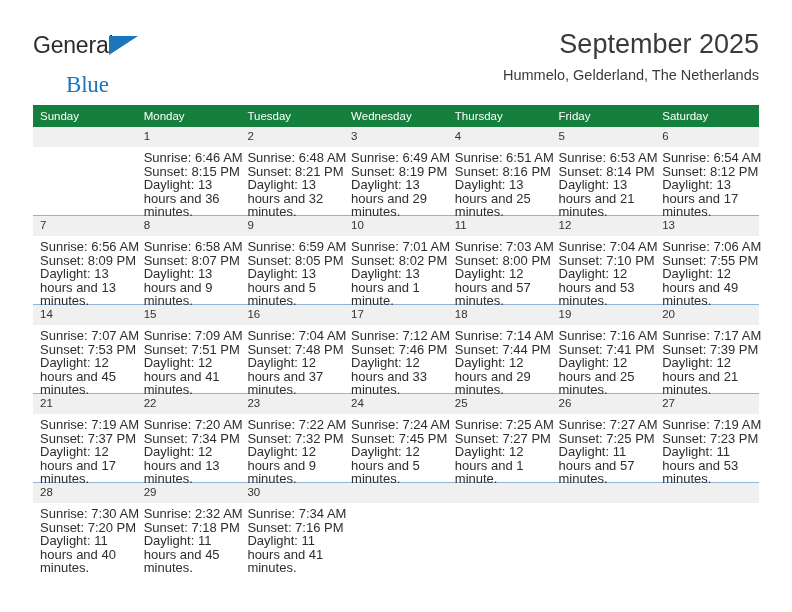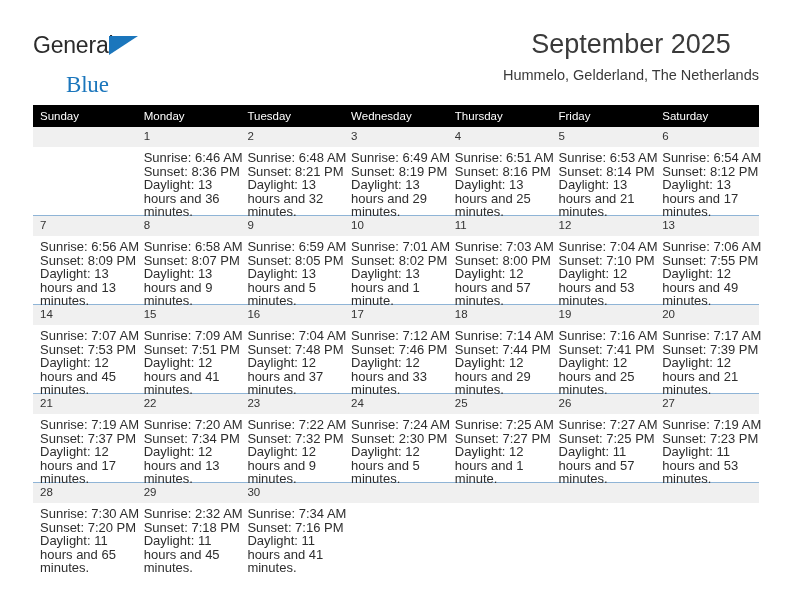--- a/index.html
+++ b/index.html
@@ -61,21 +61,21 @@
     top: 40px;
     font-size: 23px;
     letter-spacing: -0.2px;
     color: #1b76bc;
     font-family: Liberation Serif, serif;
   }
   .title-block {
     position: absolute;
     right: 0;
     top: 0;
-    text-align: center;
+    text-align: right;
   }
   .cal-title {
     font-size: 27px;
     color: #3a3a3a;
     font-weight: normal;
     line-height: 32px;
     white-space: nowrap;
   }
   .cal-subtitle {
     margin-top: 6px;
@@ -88,21 +88,21 @@
   
   .calendar {
     position: absolute;
     left: 33px;
     top: 105px;
     width: 726px;
     border-collapse: collapse;
     table-layout: fixed;
   }
   .calendar th {
-    background: #000000;
+    background: #15803d;
     color: #ffffff;
     font-weight: normal;
     font-size: 11.5px;
     text-align: left;
     padding: 5px 0 5px 7px;
     height: 10px;
     border: none;
   }
   .calendar td {
     vertical-align: top;
@@ -181,21 +181,21 @@
           <td>
             <div class="daycell">
               <div class="daynum empty"></div>
             </div>
           </td>
           <td>
             <div class="daycell">
               <div class="daynum">1</div>
               <div class="details">
                 <div>Sunrise: 6:46 AM</div>
-                <div>Sunset: 8:36 PM</div>
+                <div>Sunset: 8:15 PM</div>
                 <div class="wrap">Daylight: 13 hours and 36 minutes.</div>
               </div>
             </div>
           </td>
           <td>
             <div class="daycell">
               <div class="daynum">2</div>
               <div class="details">
                 <div>Sunrise: 6:48 AM</div>
                 <div>Sunset: 8:21 PM</div>
@@ -417,21 +417,21 @@
                 <div>Sunset: 7:32 PM</div>
                 <div class="wrap">Daylight: 12 hours and 9 minutes.</div>
               </div>
             </div>
           </td>
           <td>
             <div class="daycell">
               <div class="daynum">24</div>
               <div class="details">
                 <div>Sunrise: 7:24 AM</div>
-                <div>Sunset: 2:30 PM</div>
+                <div>Sunset: 7:45 PM</div>
                 <div class="wrap">Daylight: 12 hours and 5 minutes.</div>
               </div>
             </div>
           </td>
           <td>
             <div class="daycell">
               <div class="daynum">25</div>
               <div class="details">
                 <div>Sunrise: 7:25 AM</div>
                 <div>Sunset: 7:27 PM</div>
@@ -460,21 +460,21 @@
             </div>
           </td>
         </tr>
         <tr class="week-row">
           <td>
             <div class="daycell">
               <div class="daynum">28</div>
               <div class="details">
                 <div>Sunrise: 7:30 AM</div>
                 <div>Sunset: 7:20 PM</div>
-                <div class="wrap">Daylight: 11 hours and 65 minutes.</div>
+                <div class="wrap">Daylight: 11 hours and 40 minutes.</div>
               </div>
             </div>
           </td>
           <td>
             <div class="daycell">
               <div class="daynum">29</div>
               <div class="details">
                 <div>Sunrise: 2:32 AM</div>
                 <div>Sunset: 7:18 PM</div>
                 <div class="wrap">Daylight: 11 hours and 45 minutes.</div>

